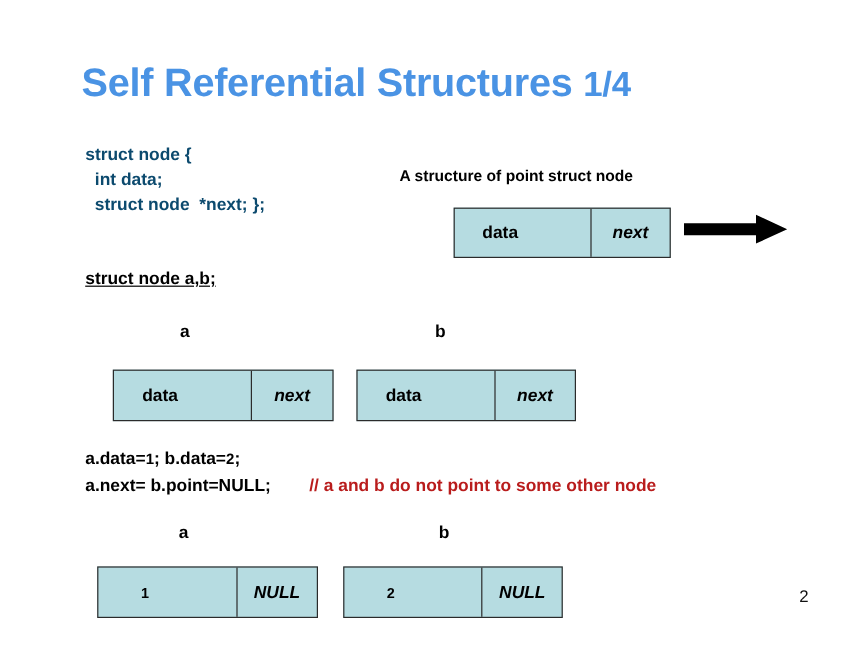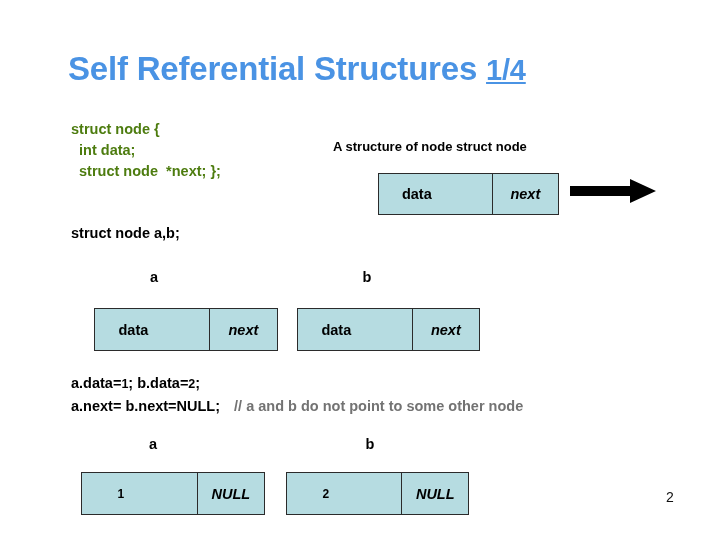--- a/index.html
+++ b/index.html
@@ -26,59 +26,59 @@
     left: 68px;
     top: 50px;
     font-size: 33px;
     font-weight: bold;
     color: #4a93e4;
     letter-spacing: -0.2px;
     white-space: nowrap;
   }
   .slide-title .title-frac {
     font-size: 29px;
-    text-decoration: underline;
   }
 
   
   .code-block {
     position: absolute;
     left: 71px;
     top: 119px;
     font-size: 14.5px;
     font-weight: bold;
-    color: #4d7c0f;
+    color: #0c4a6e;
     line-height: 21px;
     white-space: pre;
   }
   .decl-line {
     position: absolute;
     left: 71px;
     top: 225px;
     font-size: 14.5px;
     font-weight: bold;
     color: #000000;
     white-space: nowrap;
+    text-decoration: underline;
   }
   .assign-block {
     position: absolute;
     left: 71px;
     top: 372px;
     font-size: 14.5px;
     font-weight: bold;
     color: #000000;
     line-height: 22px;
     white-space: nowrap;
   }
   .assign-block .num {
     font-size: 12.5px;
   }
   .comment {
-    color: #737373;
-    margin-left: 14px;
+    color: #b91c1c;
+    margin-left: 32px;
   }
 
   
   .caption {
     position: absolute;
     left: 333px;
     top: 139px;
     font-size: 13px;
     font-weight: bold;
     color: #000000;
@@ -171,21 +171,21 @@
 <body>
 
 <div class="slide">
 
   <div class="slide-title"><span>Self Referential Structures </span><span class="title-frac">1/4</span></div>
 
   <div class="code-block">struct node {
   int data;
   struct node  *next; };</div>
 
-  <div class="caption"><span>A structure of node </span><span class="ital">struct node</span></div>
+  <div class="caption"><span>A structure of point </span><span class="ital">struct node</span></div>
 
   <div class="struct-box" id="box-type">
     <div class="struct-cell c1">data</div>
     <div class="struct-cell c2 divider">next</div>
   </div>
 
   <div class="arrow">
     <svg width="88" height="26" viewBox="0 0 88 26" xmlns="http://www.w3.org/2000/svg">
       <path d="M0 8 L60 8 L60 1 L86 13 L60 25 L60 18 L0 18 Z" fill="#000000"></path>
     </svg>
@@ -201,21 +201,21 @@
     <div class="struct-cell c2 divider">next</div>
   </div>
 
   <div class="struct-box" id="box-b-nodes">
     <div class="struct-cell c1">data</div>
     <div class="struct-cell c2 divider">next</div>
   </div>
 
   <div class="assign-block">
     <div><span>a.data=</span><span class="num">1</span><span>;    b.data=</span><span class="num">2</span><span>;</span></div>
-    <div><span>a.next= b.next=NULL;</span><span class="comment">// a and b do not point to some other node</span></div>
+    <div><span>a.next= b.point=NULL;</span><span class="comment">// a and b do not point to some other node</span></div>
   </div>
 
   <div class="var-label" id="label-a-values">a</div>
   <div class="var-label" id="label-b-values">b</div>
 
   <div class="struct-box" id="box-a-values">
     <div class="struct-cell c1 small-num">1</div>
     <div class="struct-cell c2 divider">NULL</div>
   </div>
 

